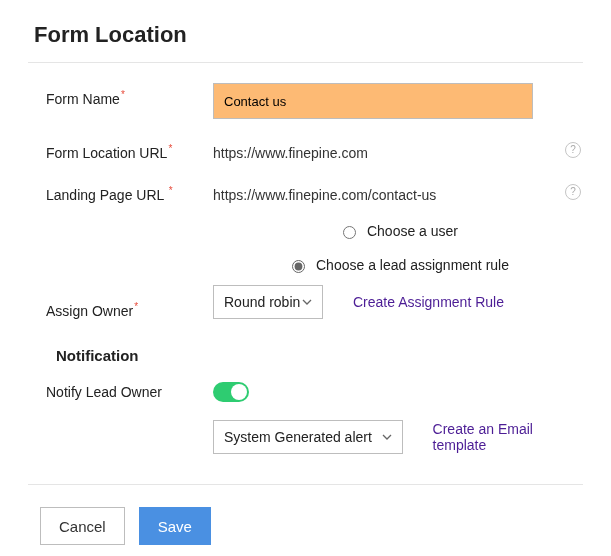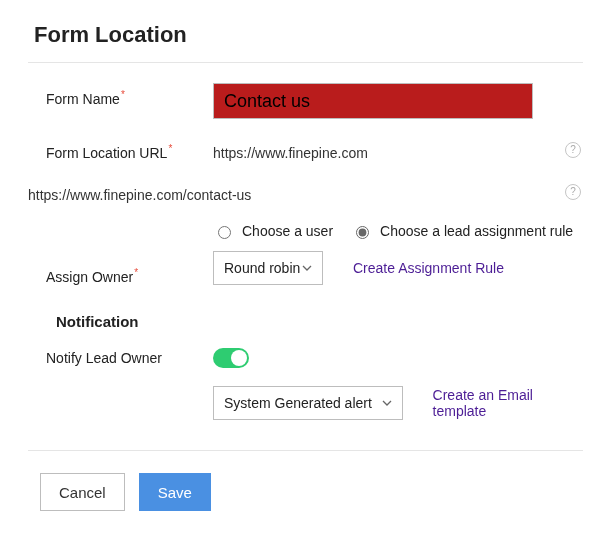--- a/index.html
+++ b/index.html
@@ -45,23 +45,23 @@
   }
   .field-col {
     flex: 1;
     position: relative;
   }
   input.text {
     width: 320px;
     height: 36px;
     border: 1px solid #bdbdbd;
     padding: 0 10px;
-    font-size: 18px;
+    font-size: 13px;
     outline: none;
-    background: #b91c1c;
+    background: #fdba74;
   }
   .plain-value {
     font-size: 14px;
     color: #333;
     display: inline-block;
     padding-top: 6px;
   }
   .url-line {
     display: flex;
     align-items: center;
@@ -82,20 +82,21 @@
     cursor: pointer;
     flex: 0 0 auto;
   }
   .radio-group {
     display: flex;
     align-items: center;
     gap: 18px;
     flex-wrap: wrap;
     padding-top: 2px;
     font-size: 14px;
+    flex-direction: column;
   }
   .radio-item {
     display: flex;
     align-items: center;
     gap: 8px;
     cursor: pointer;
   }
   .radio-item input { accent-color: #666; }
   .sub-row {
     display: flex;
@@ -195,20 +196,24 @@
     <div class="label-col">
       <span>Form Location URL</span><span class="req">*</span>
     </div>
     <div class="field-col url-line">
       <span class="plain-value">https://www.finepine.com</span>
       <span class="help-badge">?</span>
     </div>
   </div>
 
   <div class="row">
+    <div class="label-col">
+      <span>Landing Page URL</span>
+      <span class="req">*</span>
+    </div>
     <div class="field-col url-line">
       <span class="plain-value">https://www.finepine.com/contact-us</span>
       <span class="help-badge">?</span>
     </div>
   </div>
 
   <div class="row" style="margin-bottom:6px;align-items:flex-end;">
     <div class="label-col">
       <span>Assign Owner</span><span class="req">*</span>
     </div>

